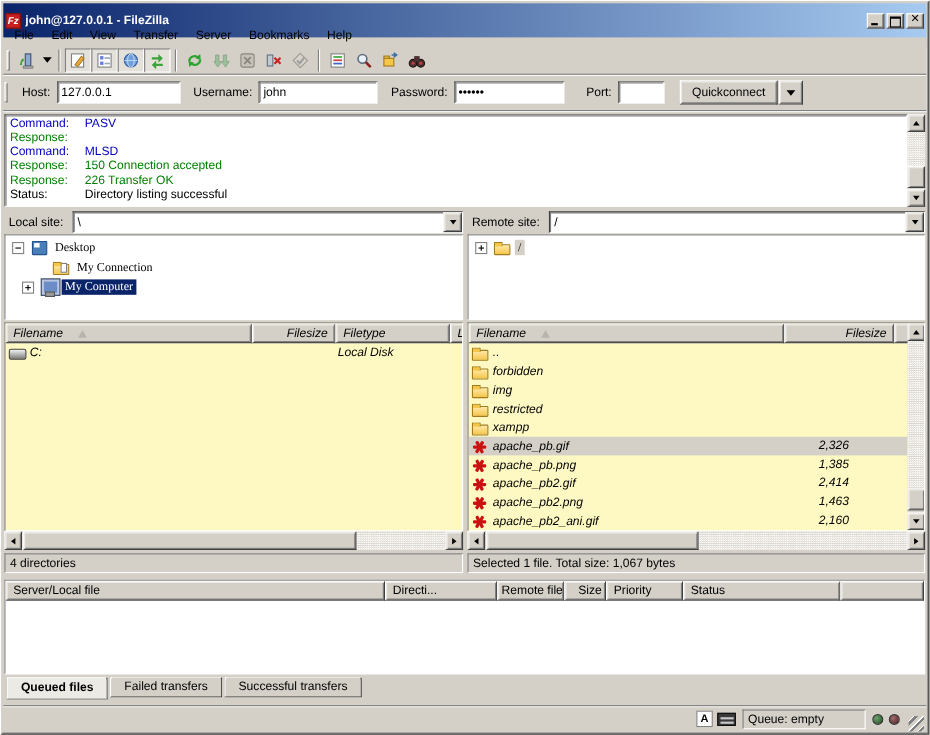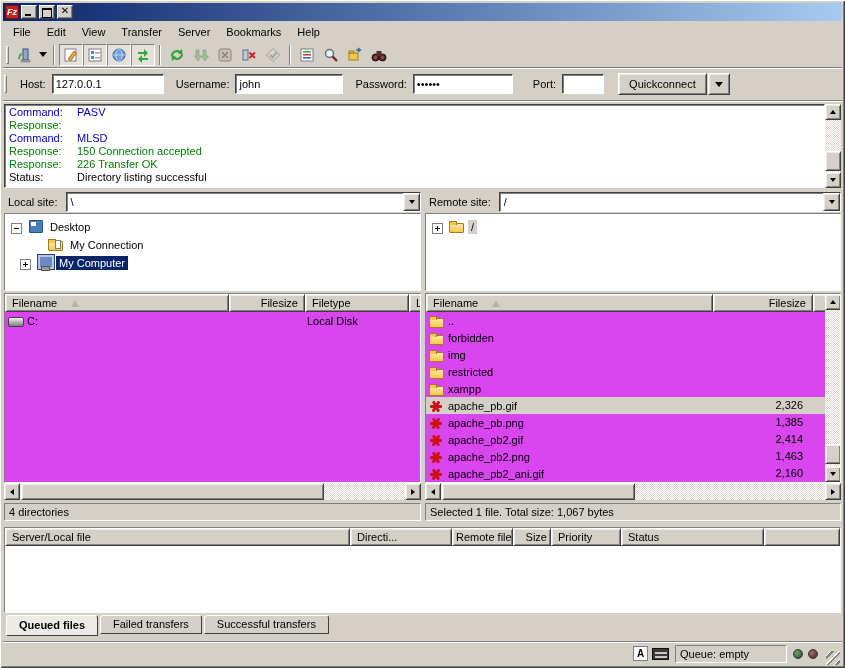--- a/index.html
+++ b/index.html
@@ -7,21 +7,21 @@
   body {
     font-family: "Liberation Sans", "DejaVu Sans", sans-serif;
     font-size: 11px; color:#000; background:#D4D0C8; position:relative; overflow:hidden;
   }
   .window { position:absolute; inset:0; background:#D4D0C8;
     box-shadow: inset 1px 1px 0 #fff, inset -1px -1px 0 #404040, inset 2px 2px 0 #D4D0C8, inset -2px -2px 0 #808080; }
   .sunken-deep { border:1px solid; border-color:#404040 #fff #fff #404040; box-shadow: inset 1px 1px 0 #808080; }
   .field { background:#fff; border:1px solid; border-color:#404040 #fff #fff #404040; box-shadow: inset 1px 1px 0 #808080; }
 
   
-  .titlebar { position:absolute; left:3px; top:3px; width:839px; height:18px;
+  .titlebar { position:absolute; left:3px; top:3px; width:839px; height:31px;
     background:linear-gradient(90deg, var(--title-from,#0A246A), var(--title-to,#A6CAF0));
     display:flex; align-items:center; padding:0 2px; }
   .app-icon { width:14px; height:14px; background:#C81E1E; border:1px solid #7A0E0E;
     color:#fff; font-weight:bold; font-style:italic; font-size:9px; line-height:12px; text-align:center; flex:none; }
   .title-text { color:#fff; font-weight:bold; margin-left:4px; flex:1; white-space:nowrap; overflow:hidden; }
   .tb-btn { width:16px; height:14px; background:#D4D0C8; border:1px solid; border-color:#fff #404040 #404040 #fff;
     box-shadow: inset -1px -1px 0 #808080; margin-left:2px; position:relative; flex:none; }
   .glyph-min::before { content:""; position:absolute; left:3px; bottom:2px; width:6px; height:2px; background:#000; }
   .glyph-max::before { content:""; position:absolute; left:2px; top:2px; width:8px; height:7px; border:1px solid #000; border-top-width:2px; }
   .glyph-close::before { content:"\2715"; position:absolute; left:0; right:0; top:-1px; text-align:center; font-size:10px; font-weight:bold; }
@@ -73,41 +73,41 @@
   .site-row { position:absolute; height:20px; display:flex; align-items:center; }
   .site-label { padding:0 8px 0 4px; }
   .combo { flex:1; height:20px; display:flex; background:#fff; border:1px solid; border-color:#404040 #fff #fff #404040; box-shadow: inset 1px 1px 0 #808080; }
   .combo-value { flex:1; padding:2px 4px; line-height:15px; }
   .combo-btn { width:17px; height:18px; background:#D4D0C8; border:1px solid; border-color:#fff #404040 #404040 #fff;
     box-shadow: inset 1px 1px 0 #ECEAE4, inset -1px -1px 0 #808080; display:flex; align-items:center; justify-content:center; flex:none; }
   .combo-btn .tri-down { border-left-width:3px; border-right-width:3px; border-top-width:4px; }
 
   
   .tree { position:absolute; background:#fff; border:1px solid; border-color:#808080 #fff #fff #808080; overflow:hidden; padding:2px 0; }
-  .tree-row { height:18px; display:flex; align-items:flex-end; padding-left:6px; }
+  .tree-row { height:18px; display:flex; align-items:center; padding-left:6px;font-family:Liberation Serif, serif; }
   .expander { width:11px; height:11px; flex:none; position:relative; margin-right:3px; }
   .exp-minus .expander, .exp-plus .expander { background:#fff; border:1px solid #808080; }
   .exp-minus .expander::before, .exp-plus .expander::before { content:""; position:absolute; left:2px; top:4px; width:5px; height:1px; background:#000; }
   .exp-plus .expander::after { content:""; position:absolute; left:4px; top:2px; width:1px; height:5px; background:#000; }
   .tree-label { padding:1px 3px; white-space:nowrap; }
   .tree-row.selected .tree-label { background:var(--selection,#0A246A); color:#fff; }
   .tree-row.soft .tree-label { background:#D4D0C8; }
 
   
-  .pane { position:absolute; background:#d946ef; border:1px solid; border-color:#808080 #fff #fff #808080; overflow:hidden; }
+  .pane { position:absolute; background:#fef9c3; border:1px solid; border-color:#808080 #fff #fff #808080; overflow:hidden;font-style:italic; }
   .hrow { display:flex; height:18px; background:#D4D0C8; }
   .hcell { height:18px; background:#D4D0C8; border:1px solid; border-color:#fff #404040 #404040 #fff;
     box-shadow: inset 1px 1px 0 #ECEAE4, inset -1px -1px 0 #808080; padding:2px 6px; white-space:nowrap; overflow:hidden; flex:none; display:flex; align-items:center; }
   .hcell.num { justify-content:flex-end; }
   .hcell.fill { flex:1; }
   .sort-asc { width:0; height:0; border-left:4px solid transparent; border-right:4px solid transparent; border-bottom:7px solid #B8B4AC; margin-left:14px; }
   .frow { display:flex; height:17px; align-items:center; white-space:nowrap; }
   .frow.selected { background:#D4D0C8; }
   .fcell { overflow:hidden; flex:none; display:flex; align-items:center; height:17px; }
-  .fcell.num { justify-content:flex-end; display:block; text-align:right; line-height:17px; }
+  .fcell.num { justify-content:flex-end; display:block; text-align:center; line-height:17px; }
 
   
   .fi { width:18px; height:16px; position:relative; flex:none; margin:0 2px 0 2px; }
   .fi i { display:none; }
   .ficon-folder::before, .ficon-documents::before { content:""; position:absolute; left:1px; top:5px; width:13px; height:8px;
     background:linear-gradient(#FFE9A8,#F5C64A); border:1px solid #A07C1E; border-radius:1px; }
   .ficon-folder::after, .ficon-documents::after { content:""; position:absolute; left:1px; top:3px; width:6px; height:3px;
     background:#F5C64A; border:1px solid #A07C1E; border-bottom:none; border-radius:1px 1px 0 0; }
   .ficon-documents i:nth-child(1) { display:block; position:absolute; left:8px; top:4px; width:6px; height:9px; background:#fff; border:1px solid #808080; }
   .ficon-imgfile i { display:block; position:absolute; left:2px; top:7px; width:12px; height:3px; background:#CC1111; border-radius:1px; }
@@ -149,20 +149,21 @@
   .grip { width:14px; height:14px; margin-left:3px; align-self:flex-end;
     background:repeating-linear-gradient(135deg, transparent 0 3px, #fff 3px 4px, #808080 4px 6px); }
 </style>
 </head>
 <body>
 
 <div class="window">
 
   <div class="titlebar">
     <span class="app-icon">Fz</span>
+    <span class="title-text">john@127.0.0.1 - FileZilla</span>
     <span class="tb-btn glyph-min"></span>
     <span class="tb-btn glyph-max"></span>
     <span class="tb-btn glyph-close"></span>
   </div>
 
   <div class="menubar">
 
   <span class="menu-item">File</span>
       <span class="menu-item">Edit</span>
       <span class="menu-item">View</span>

